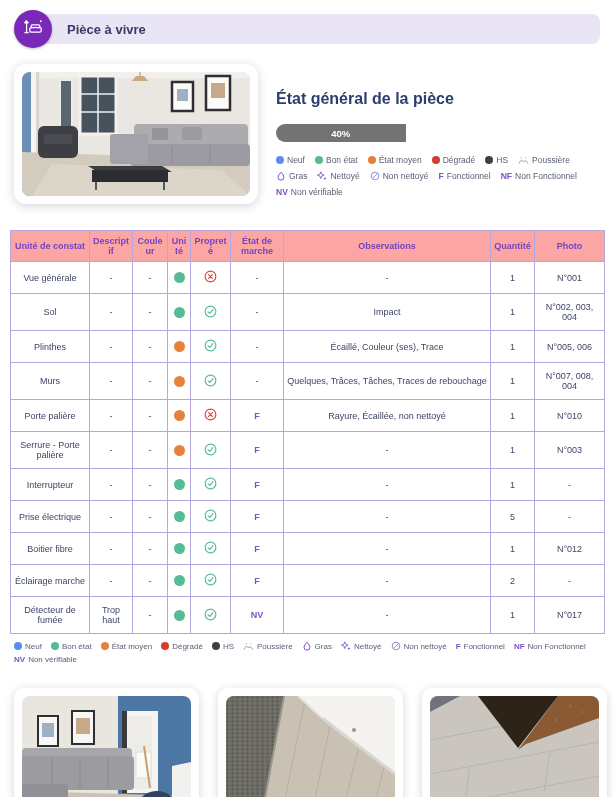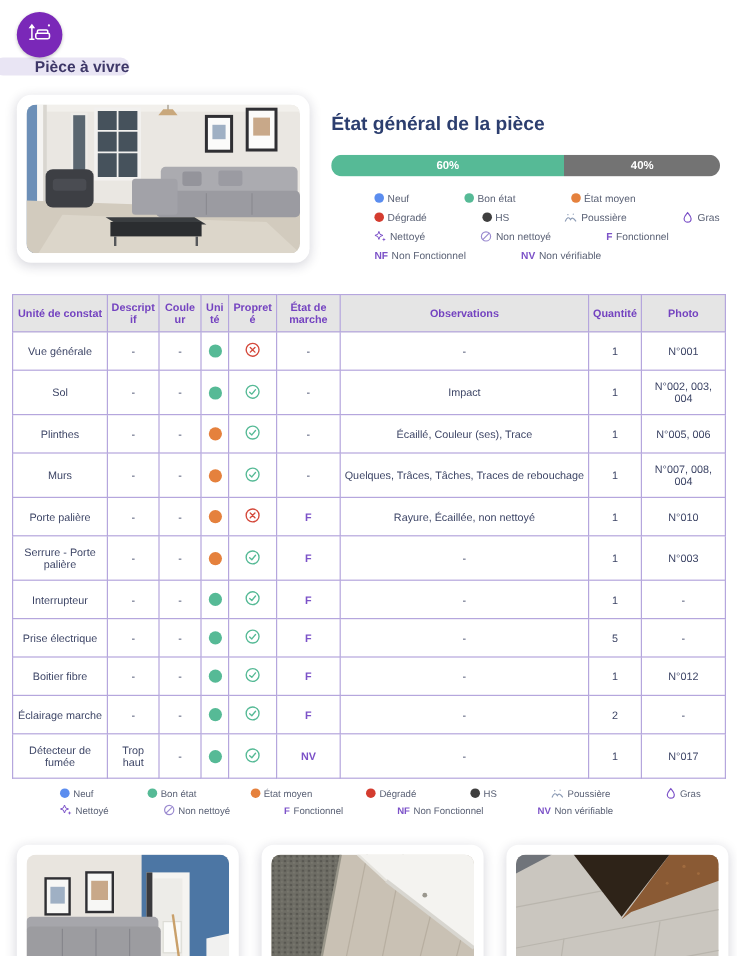--- a/index.html
+++ b/index.html
@@ -1,45 +1,45 @@
 <!DOCTYPE html>
 <html><head>
 <meta charset="utf-8">
 <style>
   html,body{margin:0;padding:0;background:#fff;}
   body{width:614px;font-family:"Liberation Sans",sans-serif;color:#3D4566;}
   .page{padding:8px 10px 10px;}
 
   
-  .header-row{position:relative;display:flex;align-items:flex-start;margin:2px 4px 16px;flex-direction:column;}
+  .header-row{position:relative;display:flex;align-items:center;margin:2px 4px 16px;}
   .header-icon{width:38px;height:38px;border-radius:50%;background:#7A28B8;z-index:2;display:flex;align-items:center;justify-content:center;box-shadow:0 1px 3px rgba(0,0,0,.25);flex:0 0 auto;}
   .header-bar{background:#E9E5F4;border-radius:8px;height:30px;flex:1;margin-left:-19px;display:flex;align-items:center;padding-left:34px;}
   .header-title{font-weight:bold;font-size:13px;color:#3E3768;}
 
   
   .top-section{display:flex;gap:18px;margin:0 4px 26px;}
   .photo-card{background:#fff;border-radius:12px;box-shadow:0 2px 10px rgba(30,30,60,.18);padding:8px;}
   .photo-card .ph{border-radius:8px;overflow:hidden;display:block;line-height:0;}
   .main-card{width:228px;flex:0 0 auto;}
   .overview{flex:1;padding-top:4px;min-width:0;}
-  .overview-title{font-size:16px;font-weight:bold;color:#2C3E6F;margin:12px 0 16px;}
+  .overview-title{font-size:16px;font-weight:bold;color:#2C3E6F;margin:22px 0 16px;}
   .progress{display:flex;height:18px;border-radius:9px;overflow:hidden;margin-bottom:13px;}
   .progress-seg{color:#fff;font-size:9.5px;font-weight:bold;display:flex;align-items:center;justify-content:center;}
 
   .legend{display:flex;flex-wrap:wrap;gap:6px 10px;font-size:8.5px;color:#5A6175;align-items:center;}
-  .legend-item{display:inline-flex;align-items:center;gap:3px;white-space:nowrap;margin-left:36px;}
+  .legend-item{display:inline-flex;align-items:center;gap:3px;white-space:nowrap;}
   .legend .dot{width:8px;height:8px;border-radius:50%;display:inline-block;}
   .licon{display:inline-flex;line-height:0;}
   .code{color:#7C52C8;font-weight:bold;}
   .legend.small{font-size:8px;gap:4px 9px;margin:7px 4px 0;}
 
   
   table{border-collapse:collapse;width:594px;font-size:9px;table-layout:fixed;margin:0 auto;}
   th,td{border:1px solid #B5A6DD;text-align:center;vertical-align:middle;padding:8px 3px;word-wrap:break-word;}
-  th{background:#e5e5e5;color:#7443C0;font-weight:bold;font-size:9px;padding:5px 3px;}
+  th{background:#fca5a5;color:#7443C0;font-weight:bold;font-size:9px;padding:5px 3px;}
   td{color:#3D4566;}
   td .dot{width:11px;height:11px;border-radius:50%;display:inline-block;vertical-align:middle;}
   td .licon svg{vertical-align:middle;}
 
   
   .photos-row{display:flex;gap:19px;margin:24px 4px 0;}
   .thumb-card{width:169px;padding:8px 8px 2px;border-radius:10px;}
 </style>
 </head>
 <body>
@@ -99,21 +99,20 @@
         <rect x="70" y="98" width="76" height="12" fill="#2B2D30"></rect>
         <line x1="74" y1="110" x2="74" y2="118" stroke="#55575A" stroke-width="2"></line>
         <line x1="142" y1="110" x2="142" y2="118" stroke="#55575A" stroke-width="2"></line>
       </svg>
       </span>
     </div>
 
     <div class="overview">
       <div class="overview-title">État général de la pièce</div>
       <div class="progress">
-          <div class="progress-seg" style="width: 60%; background: rgb(86, 186, 150);">60%</div>
           <div class="progress-seg" style="width: 40%; background: #737373;">40%</div>
         </div>
       <div class="legend">
           <span class="legend-item">
             <span class="dot" style="background: rgb(91, 141, 239);"></span>
             <span class="legend-label">Neuf</span>
           </span>
           <span class="legend-item">
             <span class="dot" style="background: rgb(86, 186, 150);"></span>
             <span class="legend-label">Bon état</span>

